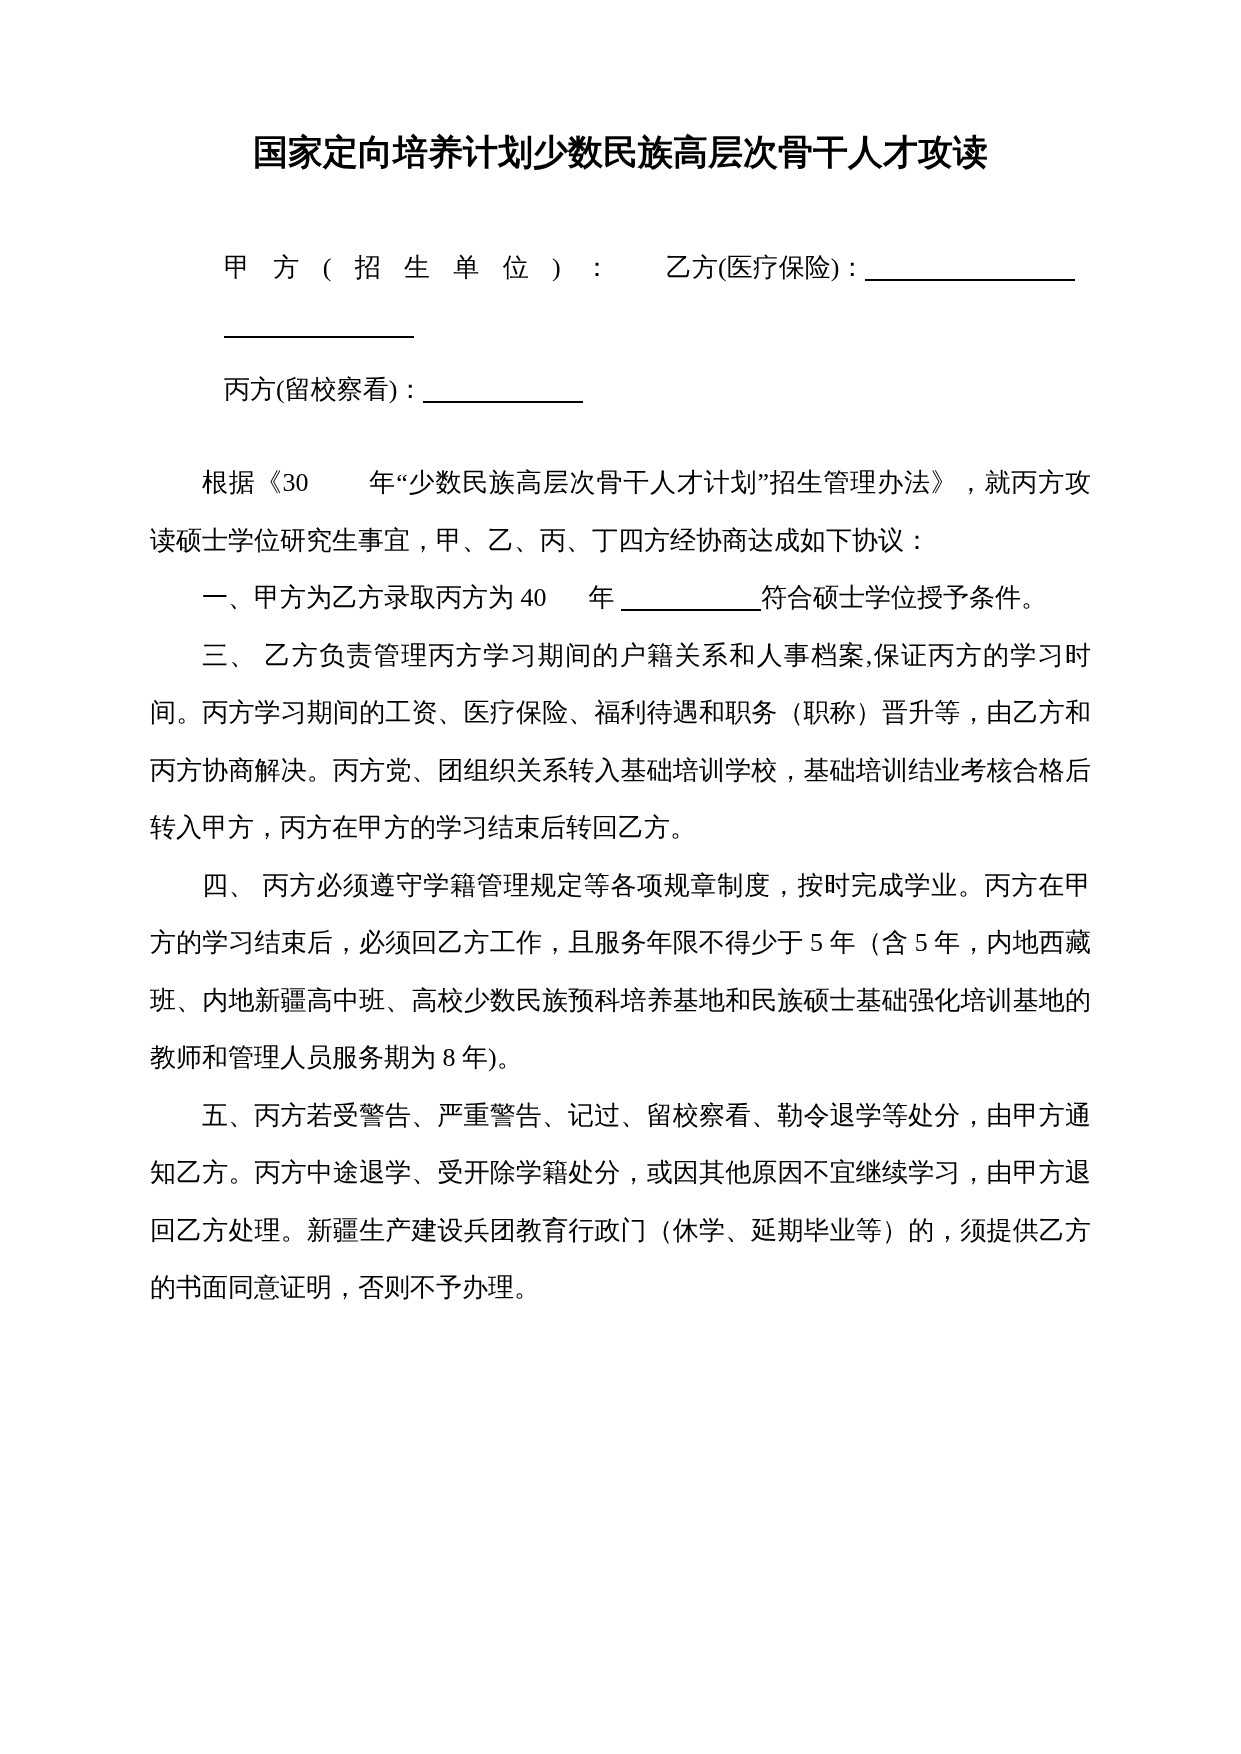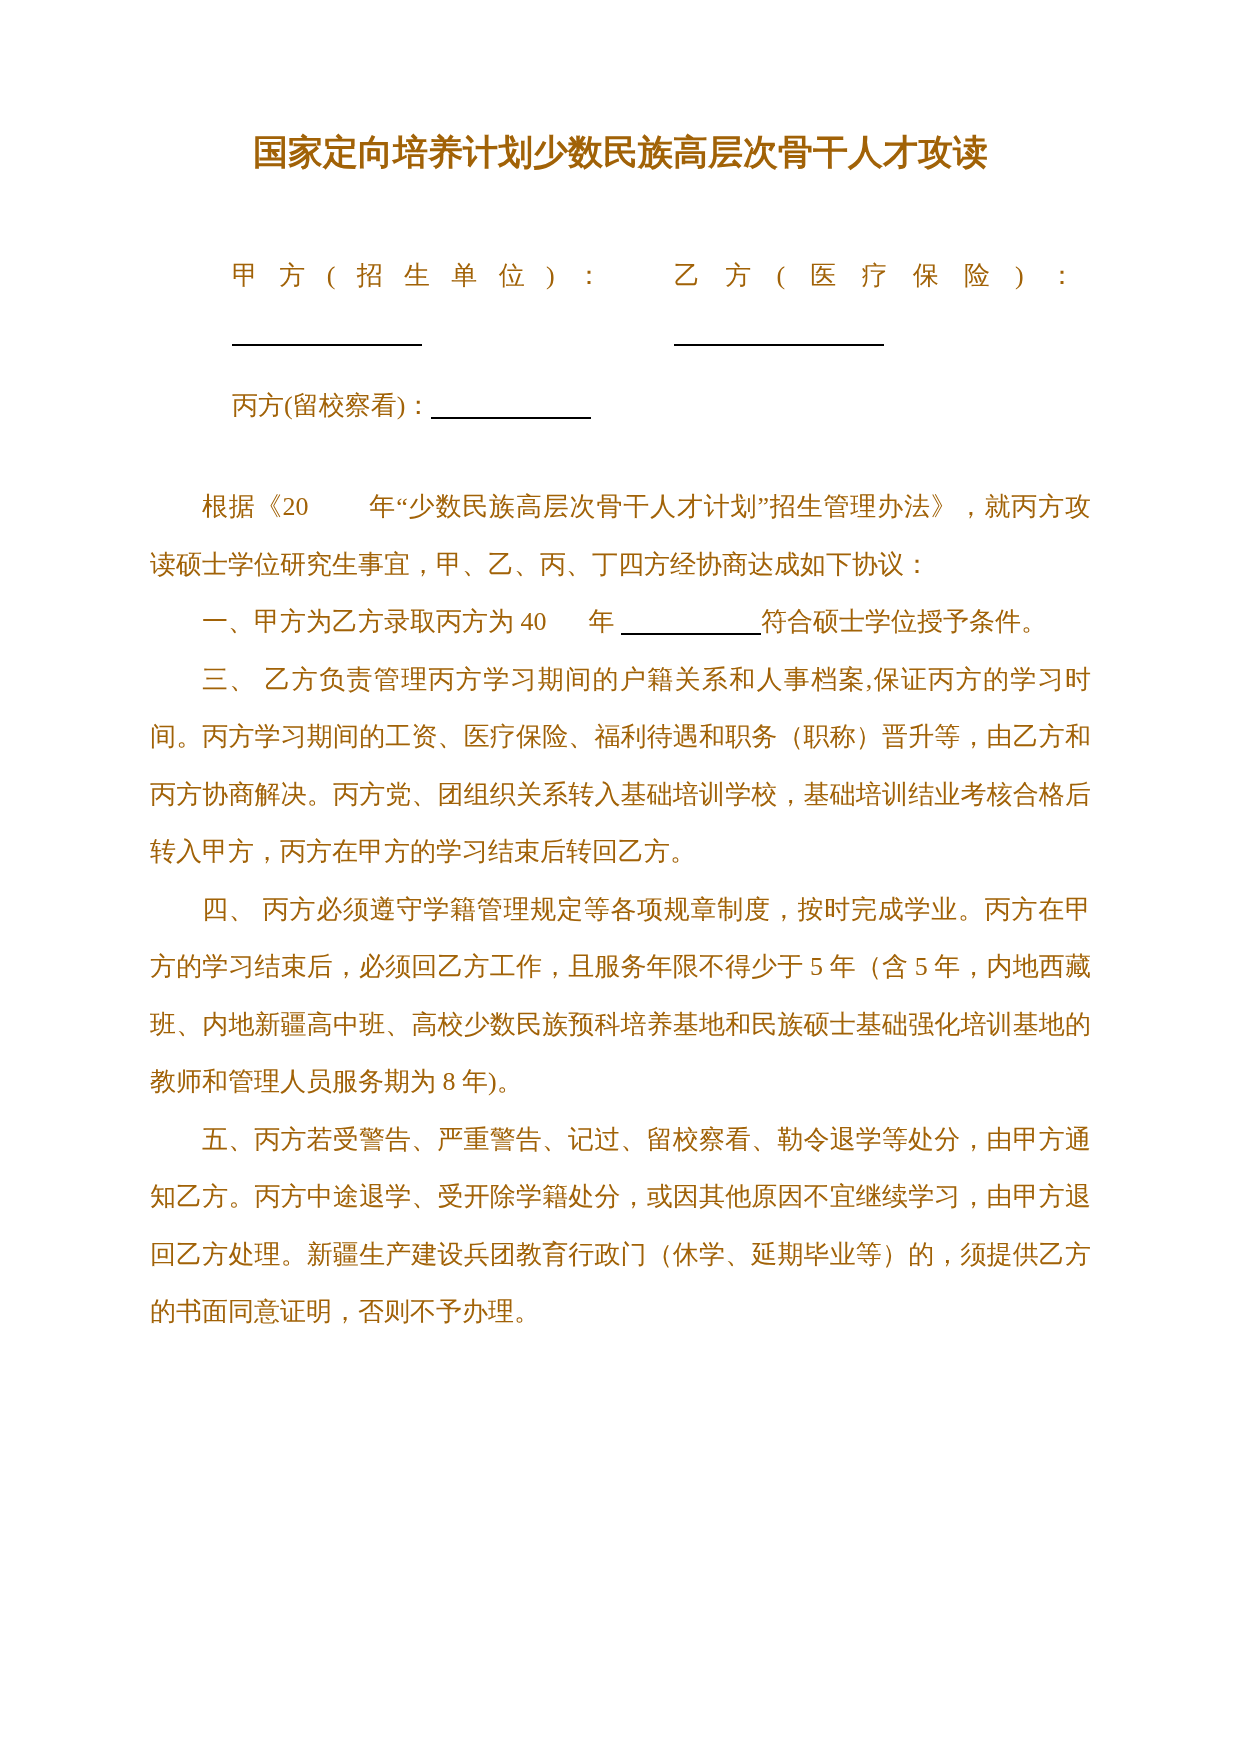--- a/index.html
+++ b/index.html
@@ -2,21 +2,21 @@
 <html><head>
 <meta charset="utf-8">
 <style>
   html, body { margin: 0; padding: 0; background: #888; }
   .page {
     position: relative;
     width: 1241px;
     height: 1754px;
     margin: 0 auto;
     background: #ffffff;
-    color: #a16207;
+    color: #000000;
     font-family: "Liberation Serif", "DejaVu Serif", serif;
     overflow: hidden;
   }
   .content { padding: 0 150px; }
 
   .doc-title {
     margin: 128px 0 0 0;
     text-align: center;
     font-family: "Liberation Sans", "DejaVu Sans", sans-serif;
     font-weight: bold;
@@ -26,21 +26,21 @@
   .doc-title .title-line { display: block; }
 
   .parties {
     display: flex;
     margin-top: 56px;
     font-size: 26px;
     line-height: 57px;
   }
   .party-col-left  { width: 468px; padding-left: 66px; box-sizing: border-box; }
   .party-col-right { width: 473px; padding-left: 40px; box-sizing: border-box; }
-  .party-line { margin: 16px; text-align: justify; }
+  .party-line { margin: 8px; text-align: justify; }
 
   .blank {
     display: inline-block;
     height: 1em;
     border-bottom: 2px solid #000;
     vertical-align: -5px;
   }
   .blank-a     { width: 190px; }
   .blank-b     { width: 210px; }
   .blank-c     { width: 160px; }
@@ -77,21 +77,21 @@
       <div class="party-col-left">
         <p class="party-line"><span>甲方(招生单位)：</span><span class="blank blank-a"></span></p>
         <p class="party-line"><span>丙方(留校察看)：</span><span class="blank blank-c"></span></p>
       </div>
       <div class="party-col-right">
         <p class="party-line"><span>乙方(医疗保险)：</span><span class="blank blank-b"></span></p>
       </div>
     </div>
 
     <div class="body-text">
-      <p class="para"><span>根据《20</span><span class="gap gap-intro"></span><span>年“少数民族高层次骨干人才计划”招生管理办法》，就丙方攻读硕士学位研究生事宜，甲、乙、丙、丁四方经协商达成如下协议：</span></p>
+      <p class="para"><span>根据《30</span><span class="gap gap-intro"></span><span>年“少数民族高层次骨干人才计划”招生管理办法》，就丙方攻读硕士学位研究生事宜，甲、乙、丙、丁四方经协商达成如下协议：</span></p>
 
       <p class="para"><span>一、甲方为乙方录取丙方为 40</span><span class="gap gap-clause1"></span><span>年</span> <span class="blank blank-major"></span><span>符合硕士学位授予条件。</span></p>
 
       <p class="para">三、 乙方负责管理丙方学习期间的户籍关系和人事档案,保证丙方的学习时间。丙方学习期间的工资、医疗保险、福利待遇和职务（职称）晋升等，由乙方和丙方协商解决。丙方党、团组织关系转入基础培训学校，基础培训结业考核合格后转入甲方，丙方在甲方的学习结束后转回乙方。</p>
       <p class="para">四、 丙方必须遵守学籍管理规定等各项规章制度，按时完成学业。丙方在甲方的学习结束后，必须回乙方工作，且服务年限不得少于 5 年（含 5 年，内地西藏班、内地新疆高中班、高校少数民族预科培养基地和民族硕士基础强化培训基地的教师和管理人员服务期为 8 年)。</p>
       <p class="para">五、丙方若受警告、严重警告、记过、留校察看、勒令退学等处分，由甲方通知乙方。丙方中途退学、受开除学籍处分，或因其他原因不宜继续学习，由甲方退回乙方处理。新疆生产建设兵团教育行政门（休学、延期毕业等）的，须提供乙方的书面同意证明，否则不予办理。</p>
     </div>
 
   </div>
 </div>

